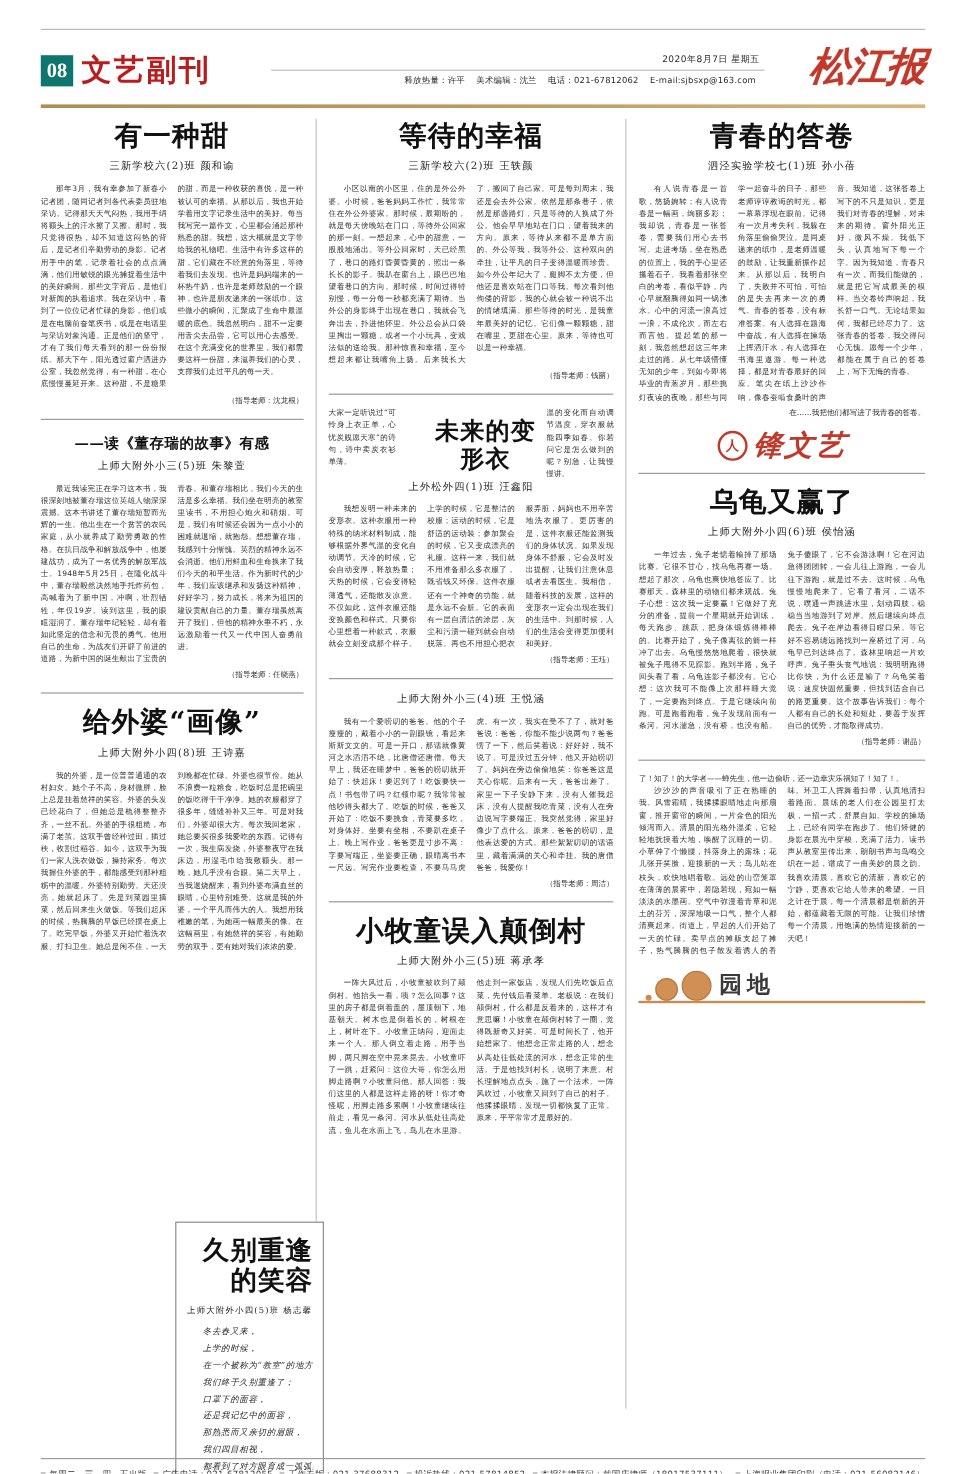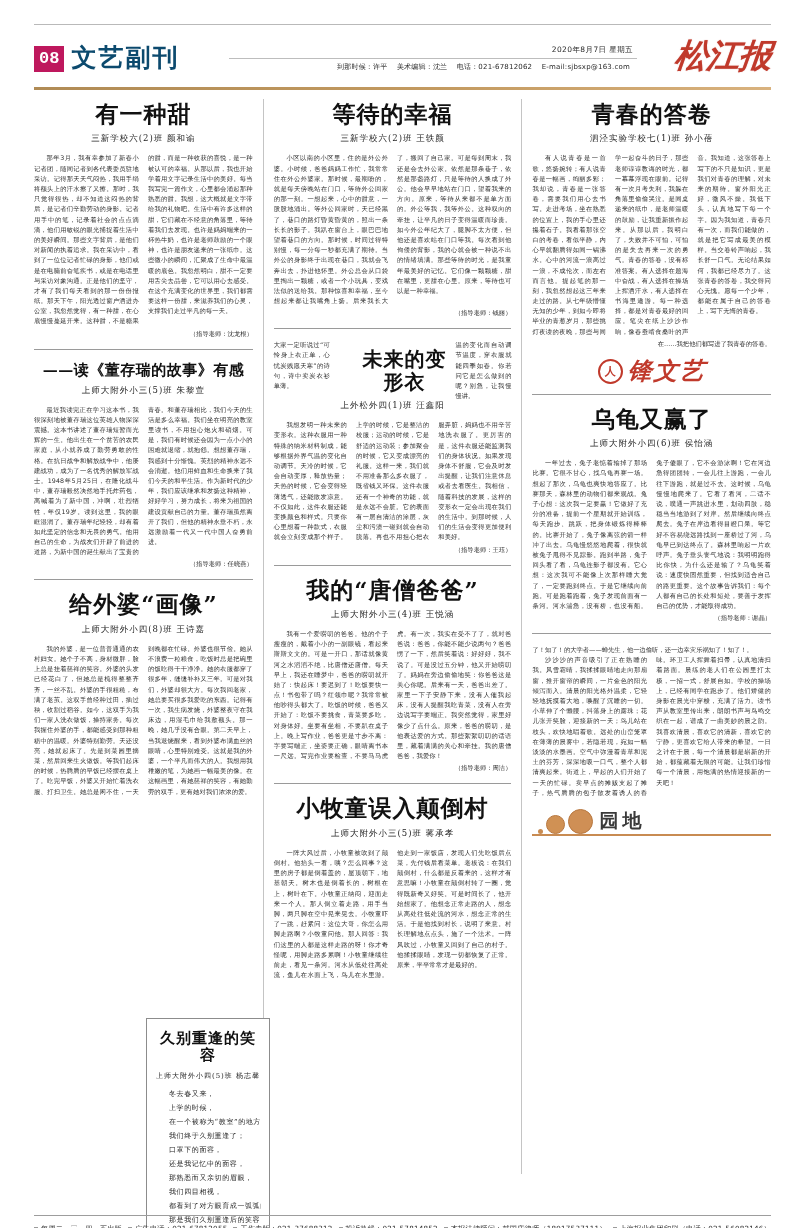--- a/index.html
+++ b/index.html
@@ -19,29 +19,29 @@
   
   .masthead{
     position:relative;
     height:60px;
     margin-top:24px;
     border-top:1px solid #b9b9b9;
     display:flex;align-items:center;
   }
   .mh-left{display:flex;align-items:flex-end;gap:7px;padding-top:8px;}
   .page-num{
-    background:#be185d;color:#fff;
-    font-family:Liberation Mono, monospace;
+    background:#0f766e;color:#fff;
+    font-family:Liberation Serif, serif;
     font-weight:bold;font-size:17px;line-height:1;
     padding:4px 5px 5px 5px;letter-spacing:0px;
   }
   .section-title{
-    font-family:Liberation Mono, monospace;
+    font-family:Liberation Sans, sans-serif;
     font-weight:bold;font-size:25px;line-height:1;letter-spacing:2px;
-    color:#0c4a6e;
+    color:#b91c1c;
   }
   .mh-mid{
     flex:1;display:flex;flex-direction:column;align-items:flex-end;
     justify-content:center;padding:0 14px 0 50px;margin-top:6px;
   }
   .mh-date{font-size:7.5px;color:#2a2a2a;letter-spacing:.4px;margin-bottom:3px;padding-right:4px;}
   .mh-rule{width:100%;border-top:1px solid #bdbdbd;margin-bottom:3px;}
   .mh-credits{font-size:7px;color:#2a2a2a;letter-spacing:.2px;white-space:nowrap;}
   .mh-credits span{margin-right:7px;}
   .mh-logo{
@@ -73,24 +73,24 @@
   .article{margin-bottom:10px;}
   .hr-thick{border-top:1.6px solid #9a9a9a;margin:9px 0 11px 0;}
 
   h1.title{
     font-family:"DejaVu Serif","Liberation Serif",serif;
     font-weight:bold;text-align:center;
     font-size:23px;line-height:1.15;margin:2px 0 6px 0;letter-spacing:1px;
     color:#111;
   }
   h1.title.small{font-size:20px;margin-left:24px;}
-  h1.title.tiny{font-size:15px;}
+  h1.title.tiny{font-size:22px;text-align:right;}
   .subtitle{
     font-family:"DejaVu Serif","Liberation Serif",serif;
-    font-weight:bold;text-align:center;font-size:15px;margin:0 0 5px 0;letter-spacing:.5px;
+    font-weight:bold;text-align:center;font-size:12px;margin:0 0 5px 0;letter-spacing:.5px;
   }
   .byline{
     font-family:"DejaVu Serif","Liberation Serif",serif;
     text-align:center;font-size:8.5px;color:#1f1f1f;margin-bottom:8px;letter-spacing:1px;
   }
 
   
   .body{
     column-gap:9px;
     font-size:6.3px;
@@ -115,21 +115,21 @@
   .poembox{
     border:1px solid #8c8c8c;
     padding:9px 8px 8px 8px;
     margin-top:8px;
   }
   .poem-lines{
     font-family:"DejaVu Serif","Liberation Serif",serif;
     font-size:7px;line-height:2.0;color:#1f1f1f;letter-spacing:.6px;
     padding-left:14px;
   }
-  .poem-lines div{white-space:nowrap;overflow:hidden;}
+  .poem-lines div{white-space:nowrap;overflow:hidden;font-style:italic;}
 
   
   .seal-wrap{display:flex;justify-content:center;align-items:center;gap:5px;margin:10px 0 6px 0;}
   .seal-circle{
     width:21px;height:21px;border:2.2px solid #c0392b;border-radius:50%;
     display:flex;align-items:center;justify-content:center;
     color:#c0392b;font-family:"DejaVu Serif","Liberation Serif",serif;
     font-weight:bold;font-size:11px;line-height:1;
   }
   .seal-text{
@@ -174,21 +174,21 @@
 
   <div class="masthead">
     <div class="mh-left">
       <div class="page-num">08</div>
       <div class="section-title">文艺副刊</div>
     </div>
     <div class="mh-mid">
       <div class="mh-date">2020年8月7日  星期五</div>
       <div class="mh-rule"></div>
       <div class="mh-credits">
-        <span>到那时候：许平</span>
+        <span>释放热量：许平</span>
         <span>美术编辑：沈兰</span>
         <span>电话：021-67812062</span>
         <span>E-mail:sjbsxp@163.com</span>
       </div>
     </div>
     <div class="mh-logo">松江报</div>
   </div>
   <div class="mh-underbar"></div>
 
   <div class="content">
@@ -253,21 +253,20 @@
         </div>
         <div class="body c3">
           <p>我想发明一种未来的变形衣。这种衣服用一种特殊的纳米材料制成，能够根据外界气温的变化自动调节。天冷的时候，它会自动变厚，释放热量；天热的时候，它会变得轻薄透气，还能散发凉意。不仅如此，这件衣服还能变换颜色和样式。只要你心里想着一种款式，衣服就会立刻变成那个样子。上学的时候，它是整洁的校服；运动的时候，它是舒适的运动装；参加聚会的时候，它又变成漂亮的礼服。这样一来，我们就不用准备那么多衣服了，既省钱又环保。这件衣服还有一个神奇的功能，就是永远不会脏。它的表面有一层自清洁的涂层，灰尘和污渍一碰到就会自动脱落。再也不用担心把衣服弄脏，妈妈也不用辛苦地洗衣服了。更厉害的是，这件衣服还能监测我们的身体状况。如果发现身体不舒服，它会及时发出提醒，让我们注意休息或者去看医生。我相信，随着科技的发展，这样的变形衣一定会出现在我们的生活中。到那时候，人们的生活会变得更加便利和美好。</p>
         </div>
         <div class="signoff">（指导老师：王珏）</div>
       </div>
 
       <div class="hr-thick"></div>
 
       <div class="article">
-        <h1 class="title">我的“唐僧爸爸”</h1>
         <div class="byline">上师大附外小三(4)班  王悦涵</div>
         <div class="body c2">
           <p>我有一个爱唠叨的爸爸。他的个子瘦瘦的，戴着小小的一副眼镜，看起来斯斯文文的。可是一开口，那话就像黄河之水滔滔不绝，比唐僧还唐僧。每天早上，我还在睡梦中，爸爸的唠叨就开始了：快起床！要迟到了！吃饭要快一点！书包带了吗？红领巾呢？我常常被他吵得头都大了。吃饭的时候，爸爸又开始了：吃饭不要挑食，青菜要多吃，对身体好。坐要有坐相，不要趴在桌子上。晚上写作业，爸爸更是寸步不离：字要写端正，坐姿要正确，眼睛离书本一尺远。写完作业要检查，不要马马虎虎。有一次，我实在受不了了，就对爸爸说：爸爸，你能不能少说两句？爸爸愣了一下，然后笑着说：好好好，我不说了。可是没过五分钟，他又开始唠叨了。妈妈在旁边偷偷地笑：你爸爸这是关心你呢。后来有一天，爸爸出差了。家里一下子安静下来，没有人催我起床，没有人提醒我吃青菜，没有人在旁边说写字要端正。我突然觉得，家里好像少了点什么。原来，爸爸的唠叨，是他表达爱的方式。那些絮絮叨叨的话语里，藏着满满的关心和牵挂。我的唐僧爸爸，我爱你！</p>
         </div>
         <div class="signoff">（指导老师：周洁）</div>
       </div>
 
       <div class="hr-thick"></div>
 
       <div class="article">

